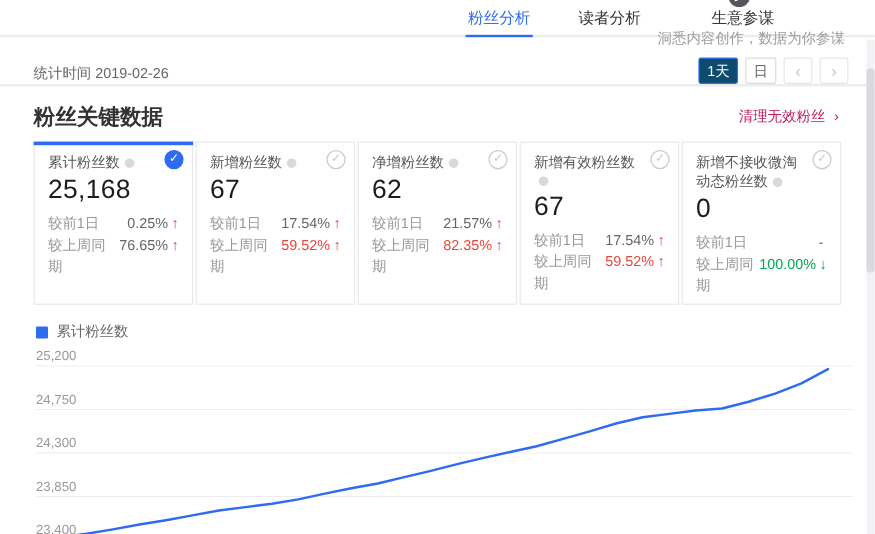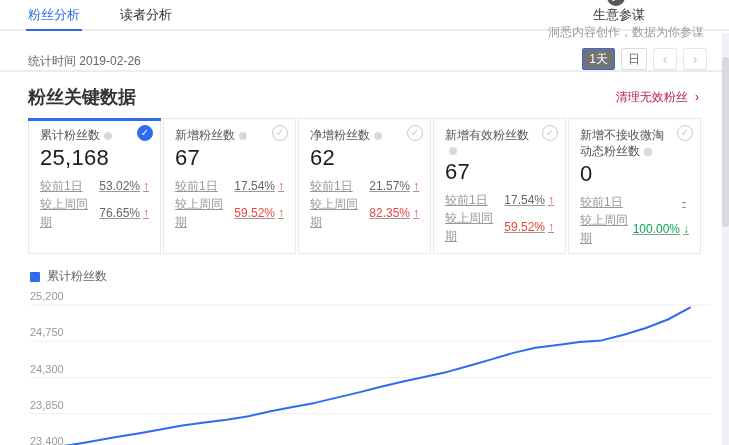--- a/index.html
+++ b/index.html
@@ -3,41 +3,41 @@
 <meta charset="utf-8">
 <style>
   * { box-sizing: border-box; }
   html,body { margin:0; padding:0; }
   body {
     width:729px; height:445px; overflow:hidden; position:relative;
     background:#fff; color:#333; font-size:12px;
     font-family:"Liberation Sans","DejaVu Sans",sans-serif;
   }
   
-  .topbar { height:31px; display:flex; align-items:center; justify-content:space-between;
+  .topbar { height:31px; display:flex; align-items:center; justify-content:flex-end;
             padding:0 25px 0 28px; border-bottom:2px solid #ececec; }
   .tabs { display:flex; gap:40px; height:100%; }
   .tab { display:flex; align-items:center; height:100%; font-size:13px; color:#333;
          cursor:pointer; position:relative; }
   .tab.active { color:#2e6bf0; }
   .tab.active::after { content:""; position:absolute; left:-2px; right:-2px; bottom:-2px;
                        height:2px; background:#2e6bf0; }
   .brand { display:flex; align-items:center;flex-direction:column; }
   .brand-logo { width:18px; height:18px; margin-right:7px; flex:0 0 auto; }
   .brand-name { font-size:13px; color:#333; }
   .brand-tagline { color:#9b9b9b; margin-left:14px; }
   
   .toolbar { height:41px; display:flex; align-items:flex-end; justify-content:space-between;
              padding:0 22px 0 28px; border-bottom:2px solid #ececec; }
   .stat-time { color:#666; }
   .toolbar-right { display:flex; gap:6px; }
   .btn { min-width:24px; height:22px; display:flex; align-items:center; justify-content:center;
          border:1px solid #dcdcdc; background:#fff; border-radius:2px; color:#666;
          padding:0 6px; cursor:pointer; font-size:12px; }
-  .btn.primary { background:#737373; border-color:#2e6bf0; color:#fff; }
+  .btn.primary { background:#0c4a6e; border-color:#2e6bf0; color:#fff; }
   .btn.pager { color:#c5c5c5; border-color:#e6e6e6; width:23px; padding:0; font-size:14px; }
   
   .section-head { display:flex; align-items:center; justify-content:space-between;
                   padding:13px 30px 9px 28px; }
   .section-title { font-size:18px; font-weight:bold; color:#333; }
   .clean-link { color:#be185d; cursor:pointer; }
   .clean-link .chev { margin-left:4px; }
   
   .cards { display:flex; gap:2px; padding:0 28px; align-items:stretch; }
   .card { flex:1; border:1px solid #e9e9e9; position:relative; background:#fff;
@@ -46,21 +46,21 @@
                            height:3px; background:#2e6bf0; }
   .card-check { position:absolute; top:6px; right:7px; width:16px; height:16px; border-radius:50%;
                 display:flex; align-items:center; justify-content:center; font-size:10px;
                 border:1px solid #c9c9c9; color:#c9c9c9; background:#fff; line-height:1; }
   .card.selected .card-check { background:#2e6bf0; border-color:#2e6bf0; color:#fff; }
   .card-title-row { padding-right:14px; }
   .card-title { color:#555; font-size:12px; line-height:16px; }
   .dot { display:inline-block; width:8px; height:8px; border-radius:50%; background:#d9d9d9;
          margin-left:4px; vertical-align:-1px; }
   .card-value { font-size:22px; line-height:24px; color:#1c1c1c; margin:3px 0 7px; letter-spacing:.3px; }
-  .crow { display:flex; align-items:center; line-height:18px; color:#999;text-decoration:underline; }
+  .crow { display:flex; line-height:18px; color:#999; }
   .crow-label { flex:1; }
   .crow-val { color:#666; margin-right:3px; }
   .crow-val.red { color:#e8463d; }
   .crow-val.green { color:#00a854; }
   .arrow { font-weight:bold; font-size:12px; }
   .arrow.up { color:#e8463d; }
   .arrow.down { color:#00a854; }
   
   .legend { display:flex; align-items:center; gap:7px; padding:14px 0 2px 30px; color:#666; }
   .legend-swatch { width:10px; height:10px; background:#2e6bf0; border-radius:1px; }
@@ -113,21 +113,21 @@
 <div class="cards" id="cards">
   <div class="card selected">
     <div class="card-check">✓</div>
     <div class="card-title-row">
       <span class="card-title">累计粉丝数</span><span class="dot"></span>
     </div>
     <div class="card-value">25,168</div>
     <div class="card-rows">
         <div class="crow">
           <span class="crow-label">较前1日</span>
-          <span class="crow-val">53.02%</span>
+          <span class="crow-val">0.25%</span>
           <span class="arrow up">↑</span>
         </div>
         <div class="crow">
           <span class="crow-label">较上周同期</span>
           <span class="crow-val">76.65%</span>
           <span class="arrow up">↑</span>
         </div>
       </div>
   </div>
 

